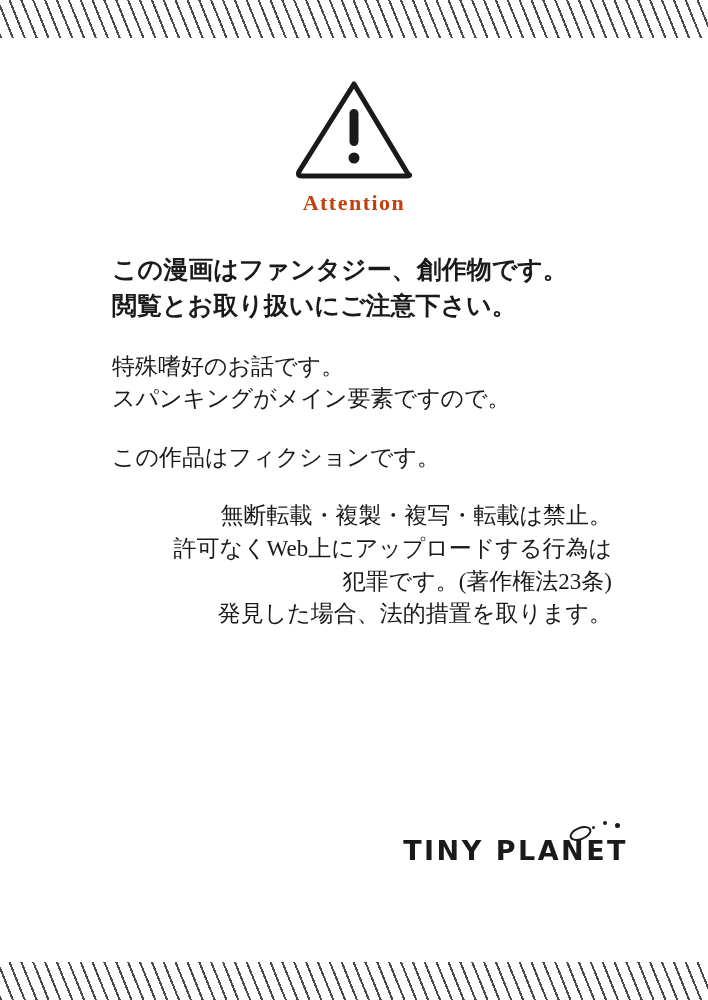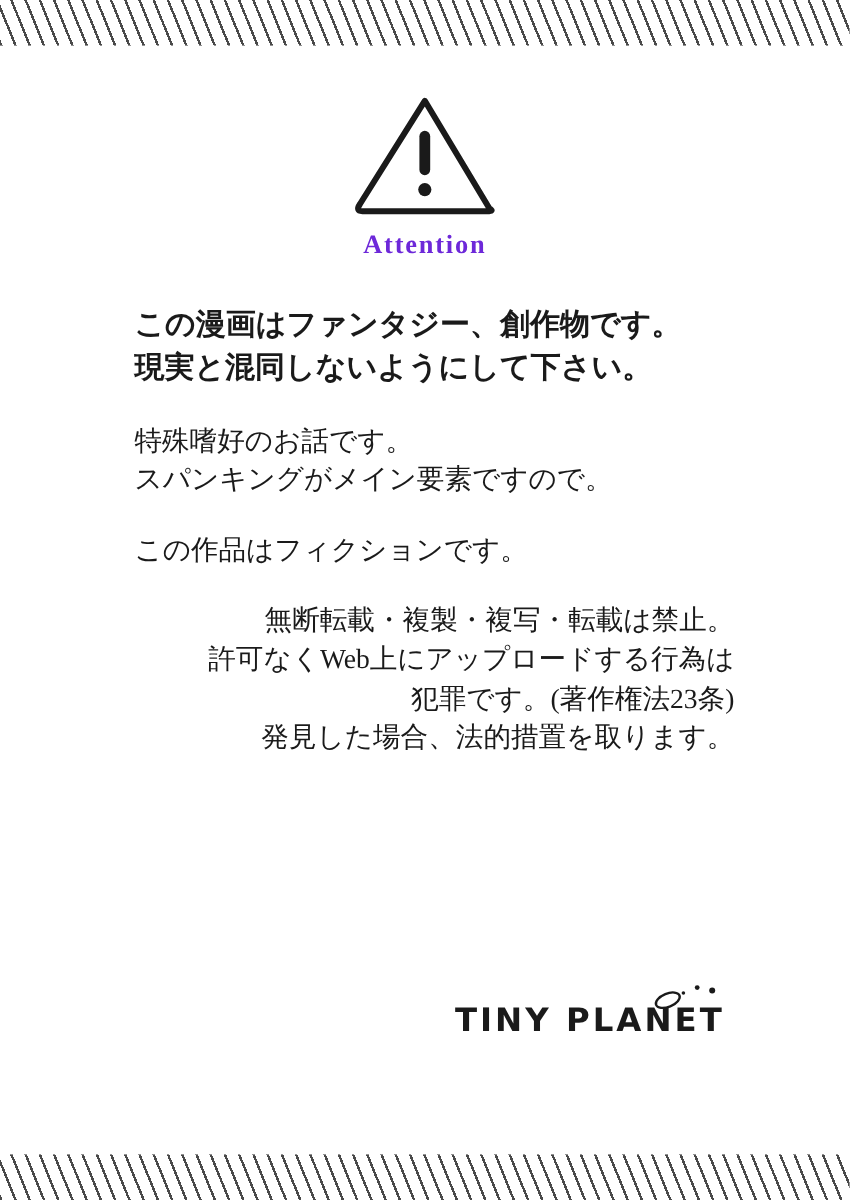--- a/index.html
+++ b/index.html
@@ -50,21 +50,21 @@
   .warn-triangle {
     display: inline-block;
     line-height: 0;
   }
   .attention-word {
     font-family: "Liberation Serif", serif;
     font-size: 22px;
     font-weight: bold;
     letter-spacing: 1.5px;
     margin-top: 4px;
-    color: #6d28d9;
+    color: #c2410c;
   }
 
   
   .text-body {
     margin: 36px 0 16px 112px;
     width: 500px;
   }
   .para {
     margin-bottom: 26px;
   }
@@ -79,21 +79,21 @@
   }
   .para-lead .line {
     font-weight: bold;
     font-size: 25px;
     line-height: 1.45;
   }
 
   
   .logo-wrap {
     position: absolute;
-    right: 104px;
+    right: 80px;
     bottom: 96px;
     text-align: right;
   }
   .logo-text {
     font-family: "DejaVu Sans", sans-serif;
     font-size: 27px;
     font-weight: bold;
     letter-spacing: 2.5px;
     color: #1a1a1a;
     position: relative;
@@ -140,21 +140,21 @@
         <circle cx="62" cy="82" r="5.5" fill="#1a1a1a"></circle>
       </svg>
     </span>
     <div class="attention-word">Attention</div>
   </div>
 
   <div class="text-body">
 
     <div class="para para-lead">
       <div class="line">この漫画はファンタジー、創作物です。</div>
-      <div class="line">現実と混同しないようにして下さい。</div>
+      <div class="line">閲覧とお取り扱いにご注意下さい。</div>
     </div>
 
 
     <div class="para">
       <div class="line">特殊嗜好のお話です。</div>
       <div class="line">スパンキングがメイン要素ですので。</div>
     </div>
 
     <div class="para">
       <div class="line">この作品はフィクションです。</div>

